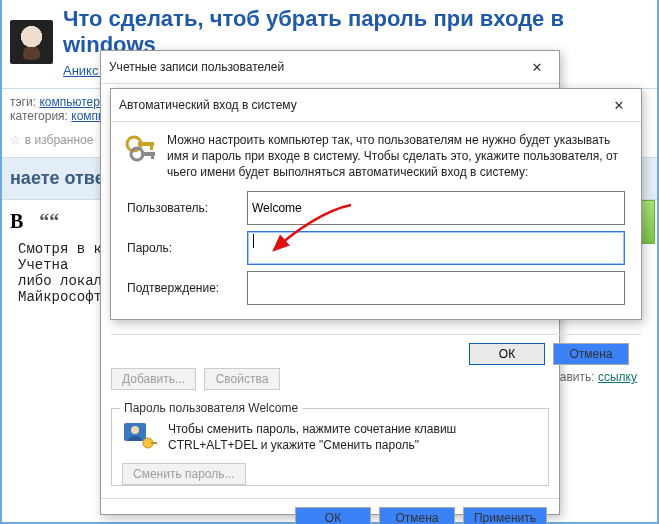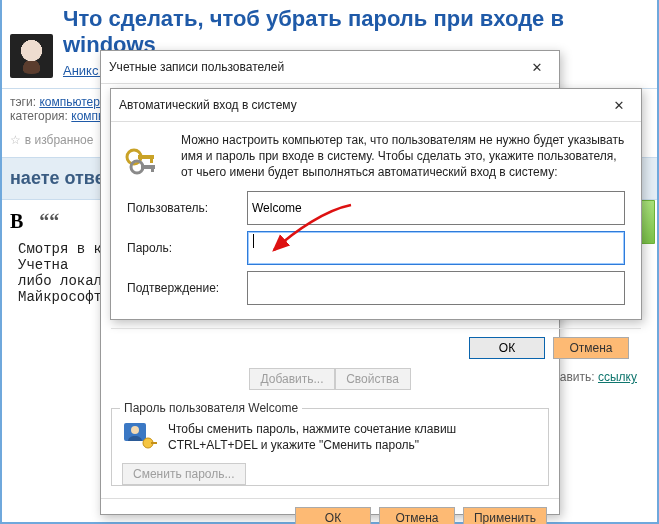--- a/index.html
+++ b/index.html
@@ -2,21 +2,21 @@
 <html><head>
 <meta charset="utf-8">
 <style>
   * { box-sizing: border-box; margin: 0; padding: 0; }
   body { font-family: Arial, Helvetica, sans-serif; font-size: 12px; background: #fff; width: 659px; height: 524px; overflow: hidden; position: relative; }
 
   
   .page { position: absolute; inset: 0; border: 2px solid #6fa8dc; border-top: 0; }
 
   
-  .qrow { padding: 6px 8px 0 8px; display: flex; align-items: flex-end; gap: 10px; background:#FFFFFF;}
+  .qrow { padding: 6px 8px 0 8px; display: flex; align-items: center; gap: 10px; background:#FFFFFF;}
   .avatar { width: 44px; height: 44px; background: #222; border-radius: 2px; overflow: hidden; position:relative;}
   .avatar::after{content:"";position:absolute;inset:4px;border-radius:50%;background:radial-gradient(circle at 50% 35%, #eedccf 0 36%, transparent 37%), radial-gradient(circle at 50% 84%, #5b3d2e 0 24%, transparent 25%);}
   .qtitle { color: #1f5aa8; font-size: 22px; font-weight: bold; line-height: 1.2; }
   .qauthor { color: #1f5aa8; font-size: 13px; text-decoration: underline; margin-top: 4px; display: inline-block; }
   .divider { border-top: 1px solid #c9dced; margin: 10px 0 6px; }
   .meta { padding: 0 8px; color: #666; font-size: 12px; }
   .meta a { color: #1f5aa8; text-decoration: underline; }
   .fav { margin: 10px 8px; color: #999; font-size: 12px; }
   .fav::before { content:"☆"; margin-right:4px; color:#bbb;}
   .answers-bar { background:#e3edf5; border-top:1px solid #c9dced; border-bottom:1px solid #c9dced; color:#3a5c82; font-size:18px; font-weight:bold; padding:10px 8px; margin-top:10px;}
@@ -31,37 +31,37 @@
   
   .dialog { position:absolute; background:#fff; border:1px solid #999; box-shadow: 2px 3px 10px rgba(0,0,0,0.25); font-family: "Segoe UI", Tahoma, sans-serif; font-size: 12px; color:#222; }
   .dlg-title { display:flex; align-items:center; justify-content:space-between; padding:6px 8px; font-size:12px; }
   .dlg-close { width:28px; height:20px; display:flex; align-items:center; justify-content:center; font-size:13px; color:#333; }
   .dlg-hr { border-top:1px solid #ddd; }
 
   .dlgA { left:100px; top:50px; width:460px; height:465px; }
   .dlgA .tab { margin:8px 10px 0; display:inline-block; background:#fff; border:1px solid #bbb; border-bottom:1px solid #fff; padding:4px 10px; position:relative; z-index:2; }
   .dlgA .panel { margin:0 10px 8px; border:1px solid #bbb; height:350px; position:relative; top:-1px; }
   .dlgA .btnrow { position:absolute; bottom:10px; width:100%; display:flex; justify-content:flex-end; gap:8px; padding:0 12px 8px; border-top:1px solid #ddd; padding-top:8px;}
-  .winbtn { min-width:76px; height:22px; font-size:12px; background:#fdba74; border:1px solid #aaa; padding:0 10px; color:#333; cursor:pointer; }
+  .winbtn { min-width:76px; height:22px; font-size:12px; background:#3b82f6; border:1px solid #aaa; padding:0 10px; color:#333; cursor:pointer; }
   .winbtn.disabled { color:#9e9e9e; background:#f2f2f2; border-color:#ccc; }
-  .subbtnrow { display:flex; justify-content:center; padding:6px 10px 10px;}
+  .subbtnrow { display:flex; justify-content:flex-start; gap:8px; padding:6px 10px 10px;}
   .groupbox { margin:8px 10px; border:1px solid #ccc; padding:10px 10px 0; position:relative; }
   .groupbox .legend { position:absolute; top:-8px; left:8px; background:#fff; padding:0 4px; font-size:12px; color:#333; }
   .gbrow { display:flex; gap:10px; align-items:center; }
   .gbicon { width:36px; height:36px; flex:0 0 36px; position:relative; }
   .gbicon svg{width:36px;height:36px;}
   .gbbtn { display:flex; justify-content:flex-start; margin-top:8px;}
 
   .dlgB { left:110px; top:88px; width:532px; height:232px; z-index:50;}
   .dlgB .body { padding:10px 12px 8px; }
-  .dlgB .toprow { display:flex; gap:22px;align-items:flex-end; }
+  .dlgB .toprow { display:flex; gap:8px; }
   .keyicon { width:36px; height:36px; flex:0 0 36px; }
   .keyicon svg { width:36px; height:36px;}
   .desc { font-size:12px; line-height:1.35; }
-  .form { margin:10px 4px 15px; }
+  .form { margin:10px 4px 21px; }
   .frow { display:flex; align-items:center; margin:6px 0; position:relative;}
   .flabel { width:120px; font-size:12px; }
   .finput { flex:1; height:20px; border:1px solid #7a7a7a; padding:16px 4px; font-size:12px; background:#fff; }
   .finput.focused { border:1px solid #2f7bd9; box-shadow: inset 0 0 0 1px #9ecbff; }
   .caret { position:absolute; left:126px; top:3px; width:1px; height:14px; background:#000;}
   .dlgB .btnrow2 { display:flex; justify-content:flex-end; gap:8px; padding:8px 12px 10px; border-top:1px solid #ddd;}
   .okbtn { min-width:76px; height:22px; font-size:12px; background:#e9e9e9; border:1px solid #0a64ad; padding:0 10px;}
   .arrow { position:absolute; left:266px; top:200px; z-index:60; pointer-events:none;}
 </style>
 </head>

